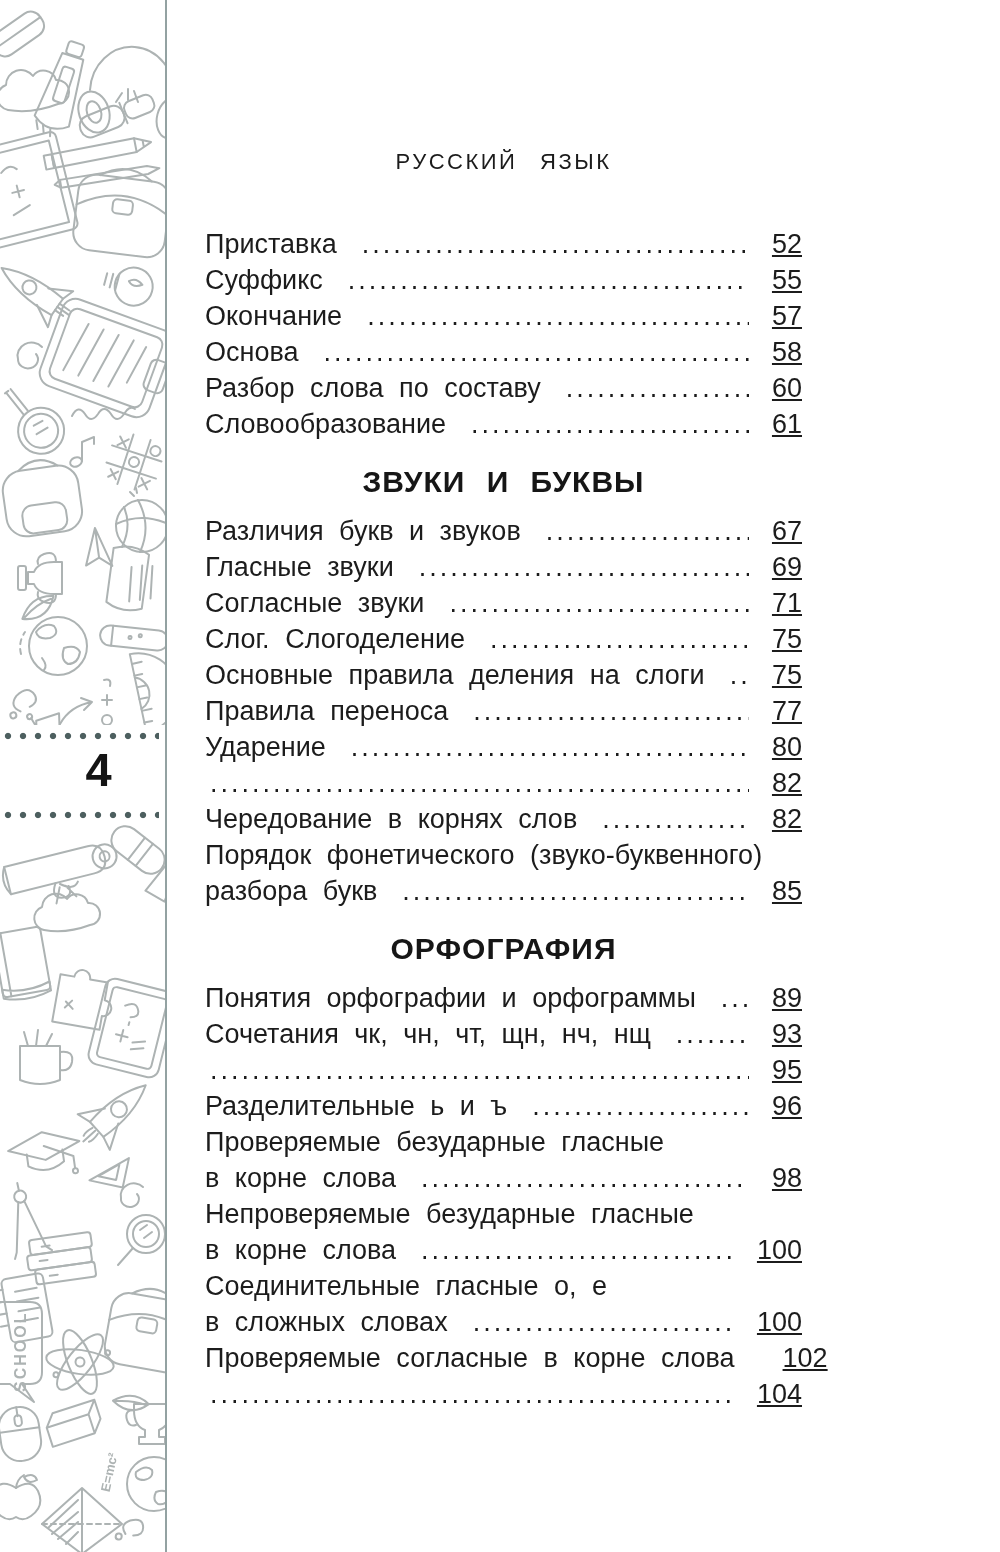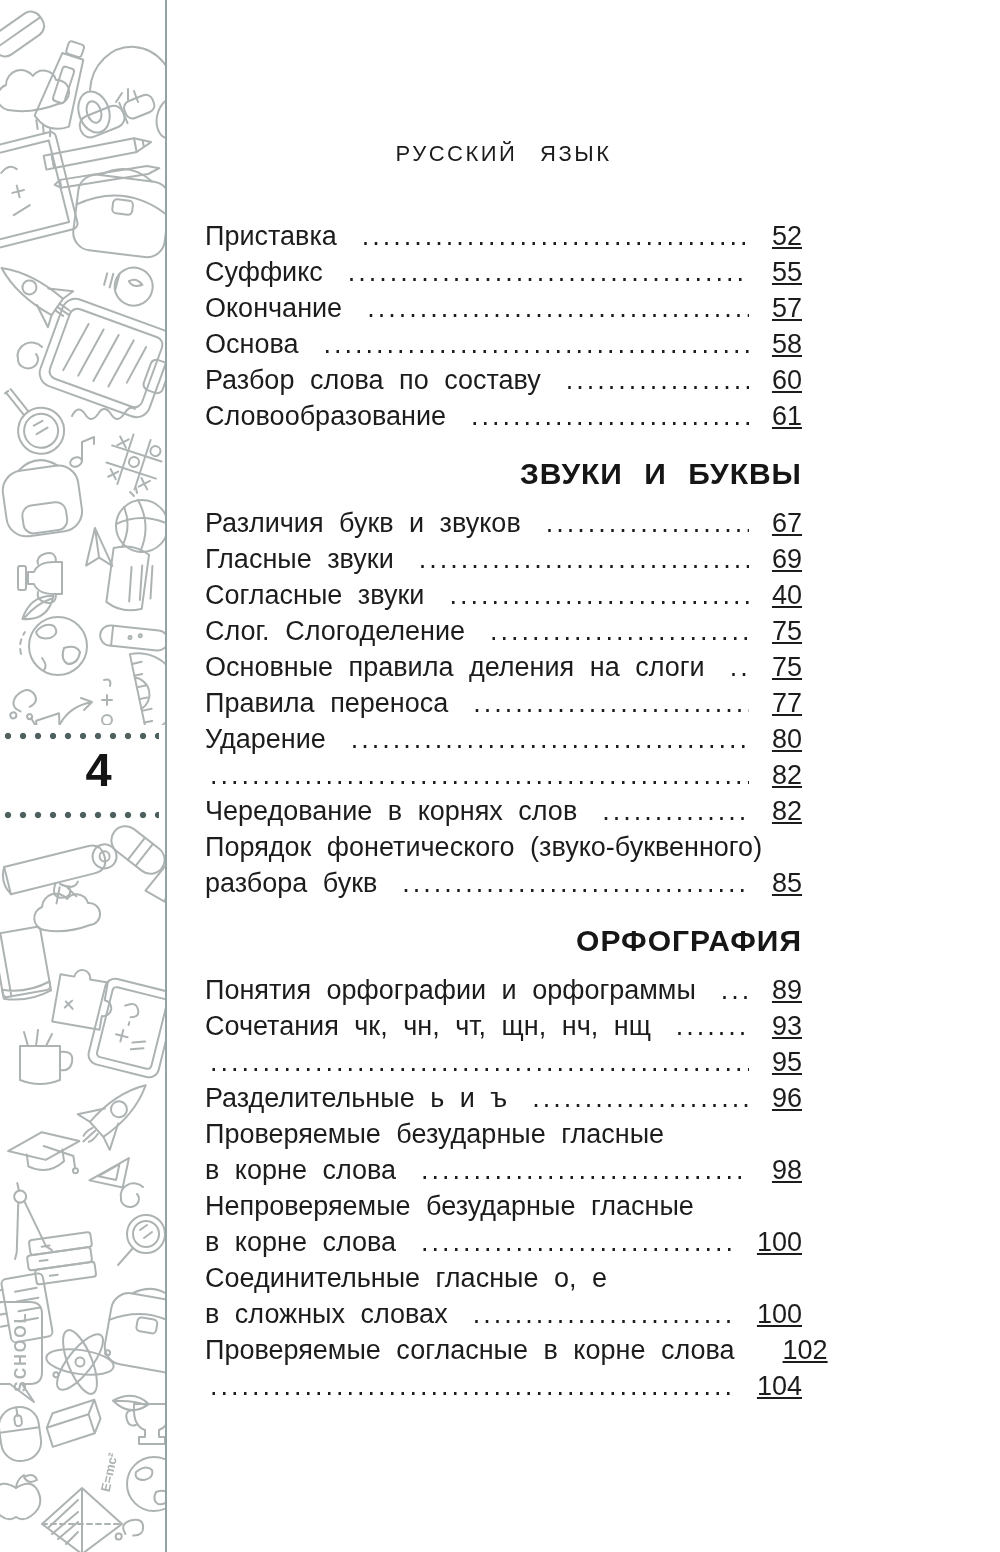--- a/index.html
+++ b/index.html
@@ -22,28 +22,28 @@
     background-image:radial-gradient(circle at 4px 4px,#4d5f5f 2.7px,rgba(77,95,95,0) 3.6px);
     background-size:15px 8px;background-repeat:repeat-x;
   }
   .dots-top{top:7px;}
   .dots-bottom{top:86px;}
   .page-num{
     position:absolute;top:21px;left:0;width:100%;box-sizing:border-box;padding-left:32px;
     text-align:center;font-size:47px;font-weight:700;line-height:1;color:#141414;
   }
   
-  .main{position:absolute;left:167px;top:0;width:750px;height:1552px;box-sizing:border-box;padding:0 115px 0 38px;}
+  .main{position:absolute;left:167px;top:0;width:750px;height:1552px;box-sizing:border-box;padding:8px 115px 0 38px;}
   .running-header{
     margin-top:141px;text-align:center;font-size:22px;line-height:26px;
     letter-spacing:2.5px;word-spacing:14px;color:#1b1b1b;
   }
   .toc{margin-top:51px;}
   .section-heading{
-    text-align:right;font-size:30px;line-height:34px;font-weight:700;
+    text-align:center;font-size:30px;line-height:34px;font-weight:700;
     letter-spacing:1px;word-spacing:12px;margin:23px 0 14px 0;color:#161616;
   }
   .row{display:flex;align-items:baseline;font-size:27px;line-height:36px;word-spacing:8px;gap:20px;}
   .row .t{flex:0 0 auto;white-space:nowrap;}
   .leader{
     flex:1 1 auto;overflow:hidden;white-space:nowrap;margin-left:5px;
     letter-spacing:3px;word-spacing:0;
   }
   .leader::after{content:"..........................................................................................................................................................";}
   .pg{flex:0 0 auto;white-space:nowrap;margin-left:3px;word-spacing:0;text-decoration:underline;}
@@ -372,21 +372,21 @@
         <span class="pg">67</span>
       </div>
     <div class="row">
         <span class="t">Гласные звуки</span>
         <span class="leader"></span>
         <span class="pg">69</span>
       </div>
     <div class="row">
         <span class="t">Согласные звуки</span>
         <span class="leader"></span>
-        <span class="pg">40</span>
+        <span class="pg">71</span>
       </div>
     <div class="row">
         <span class="t">Слог. Слогоделение</span>
         <span class="leader"></span>
         <span class="pg">75</span>
       </div>
     <div class="row">
         <span class="t">Основные правила деления на слоги</span>
         <span class="leader"></span>
         <span class="pg">75</span>

